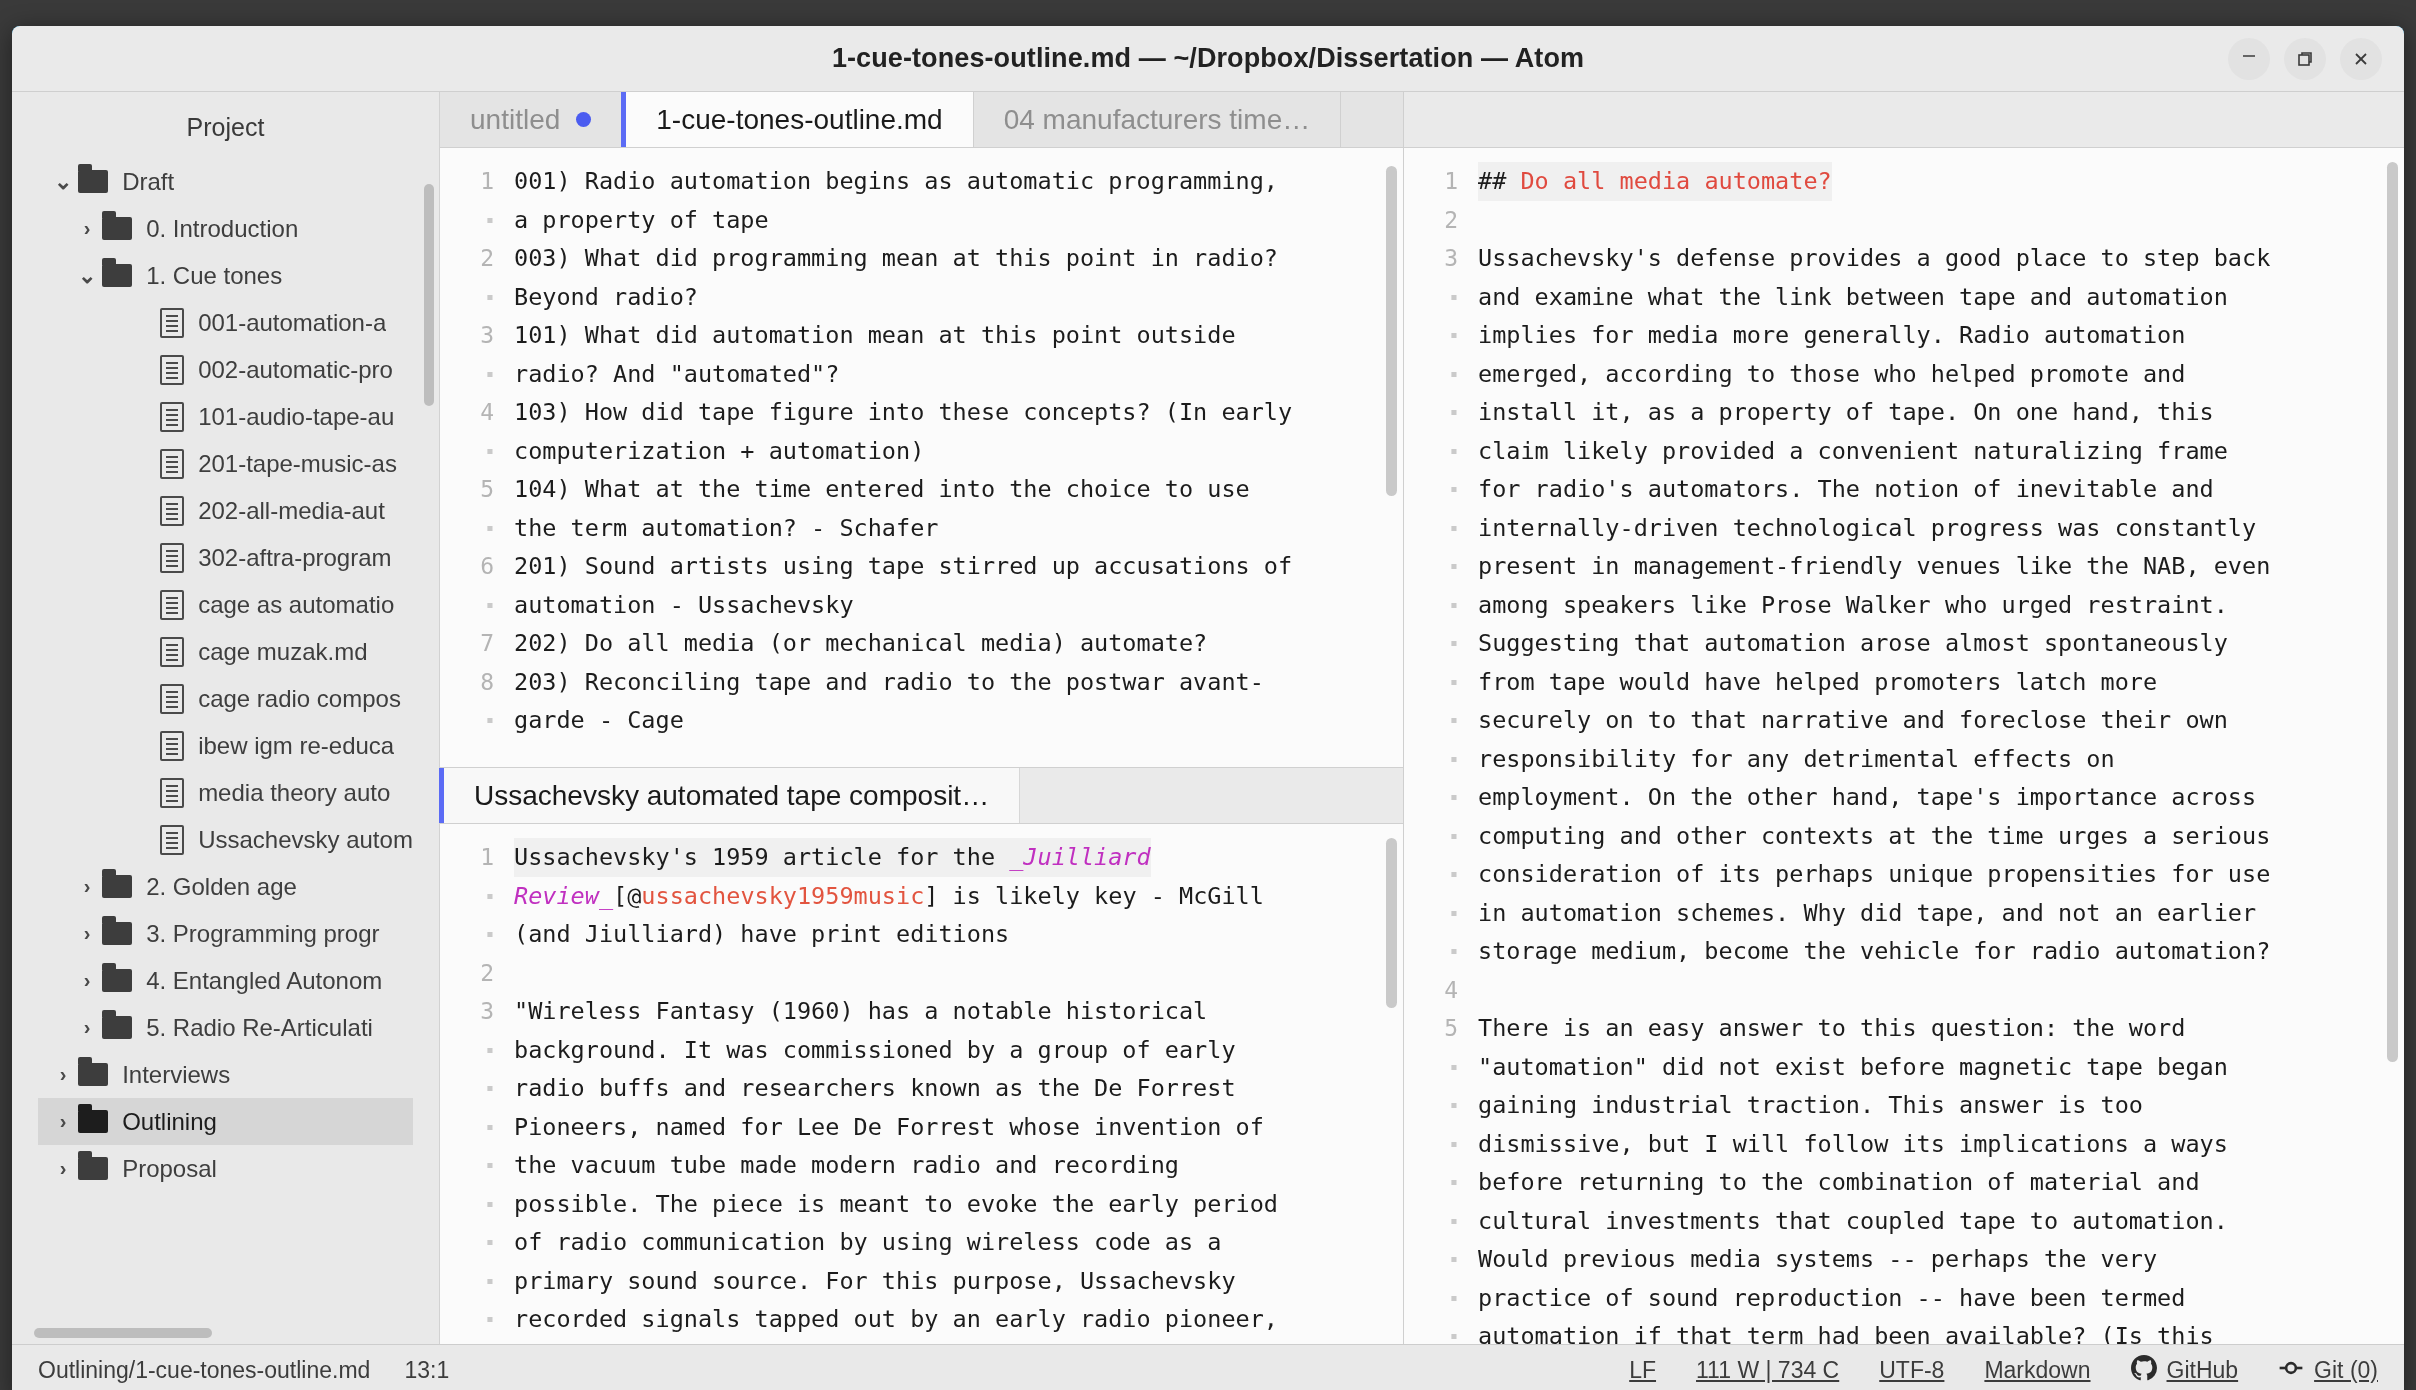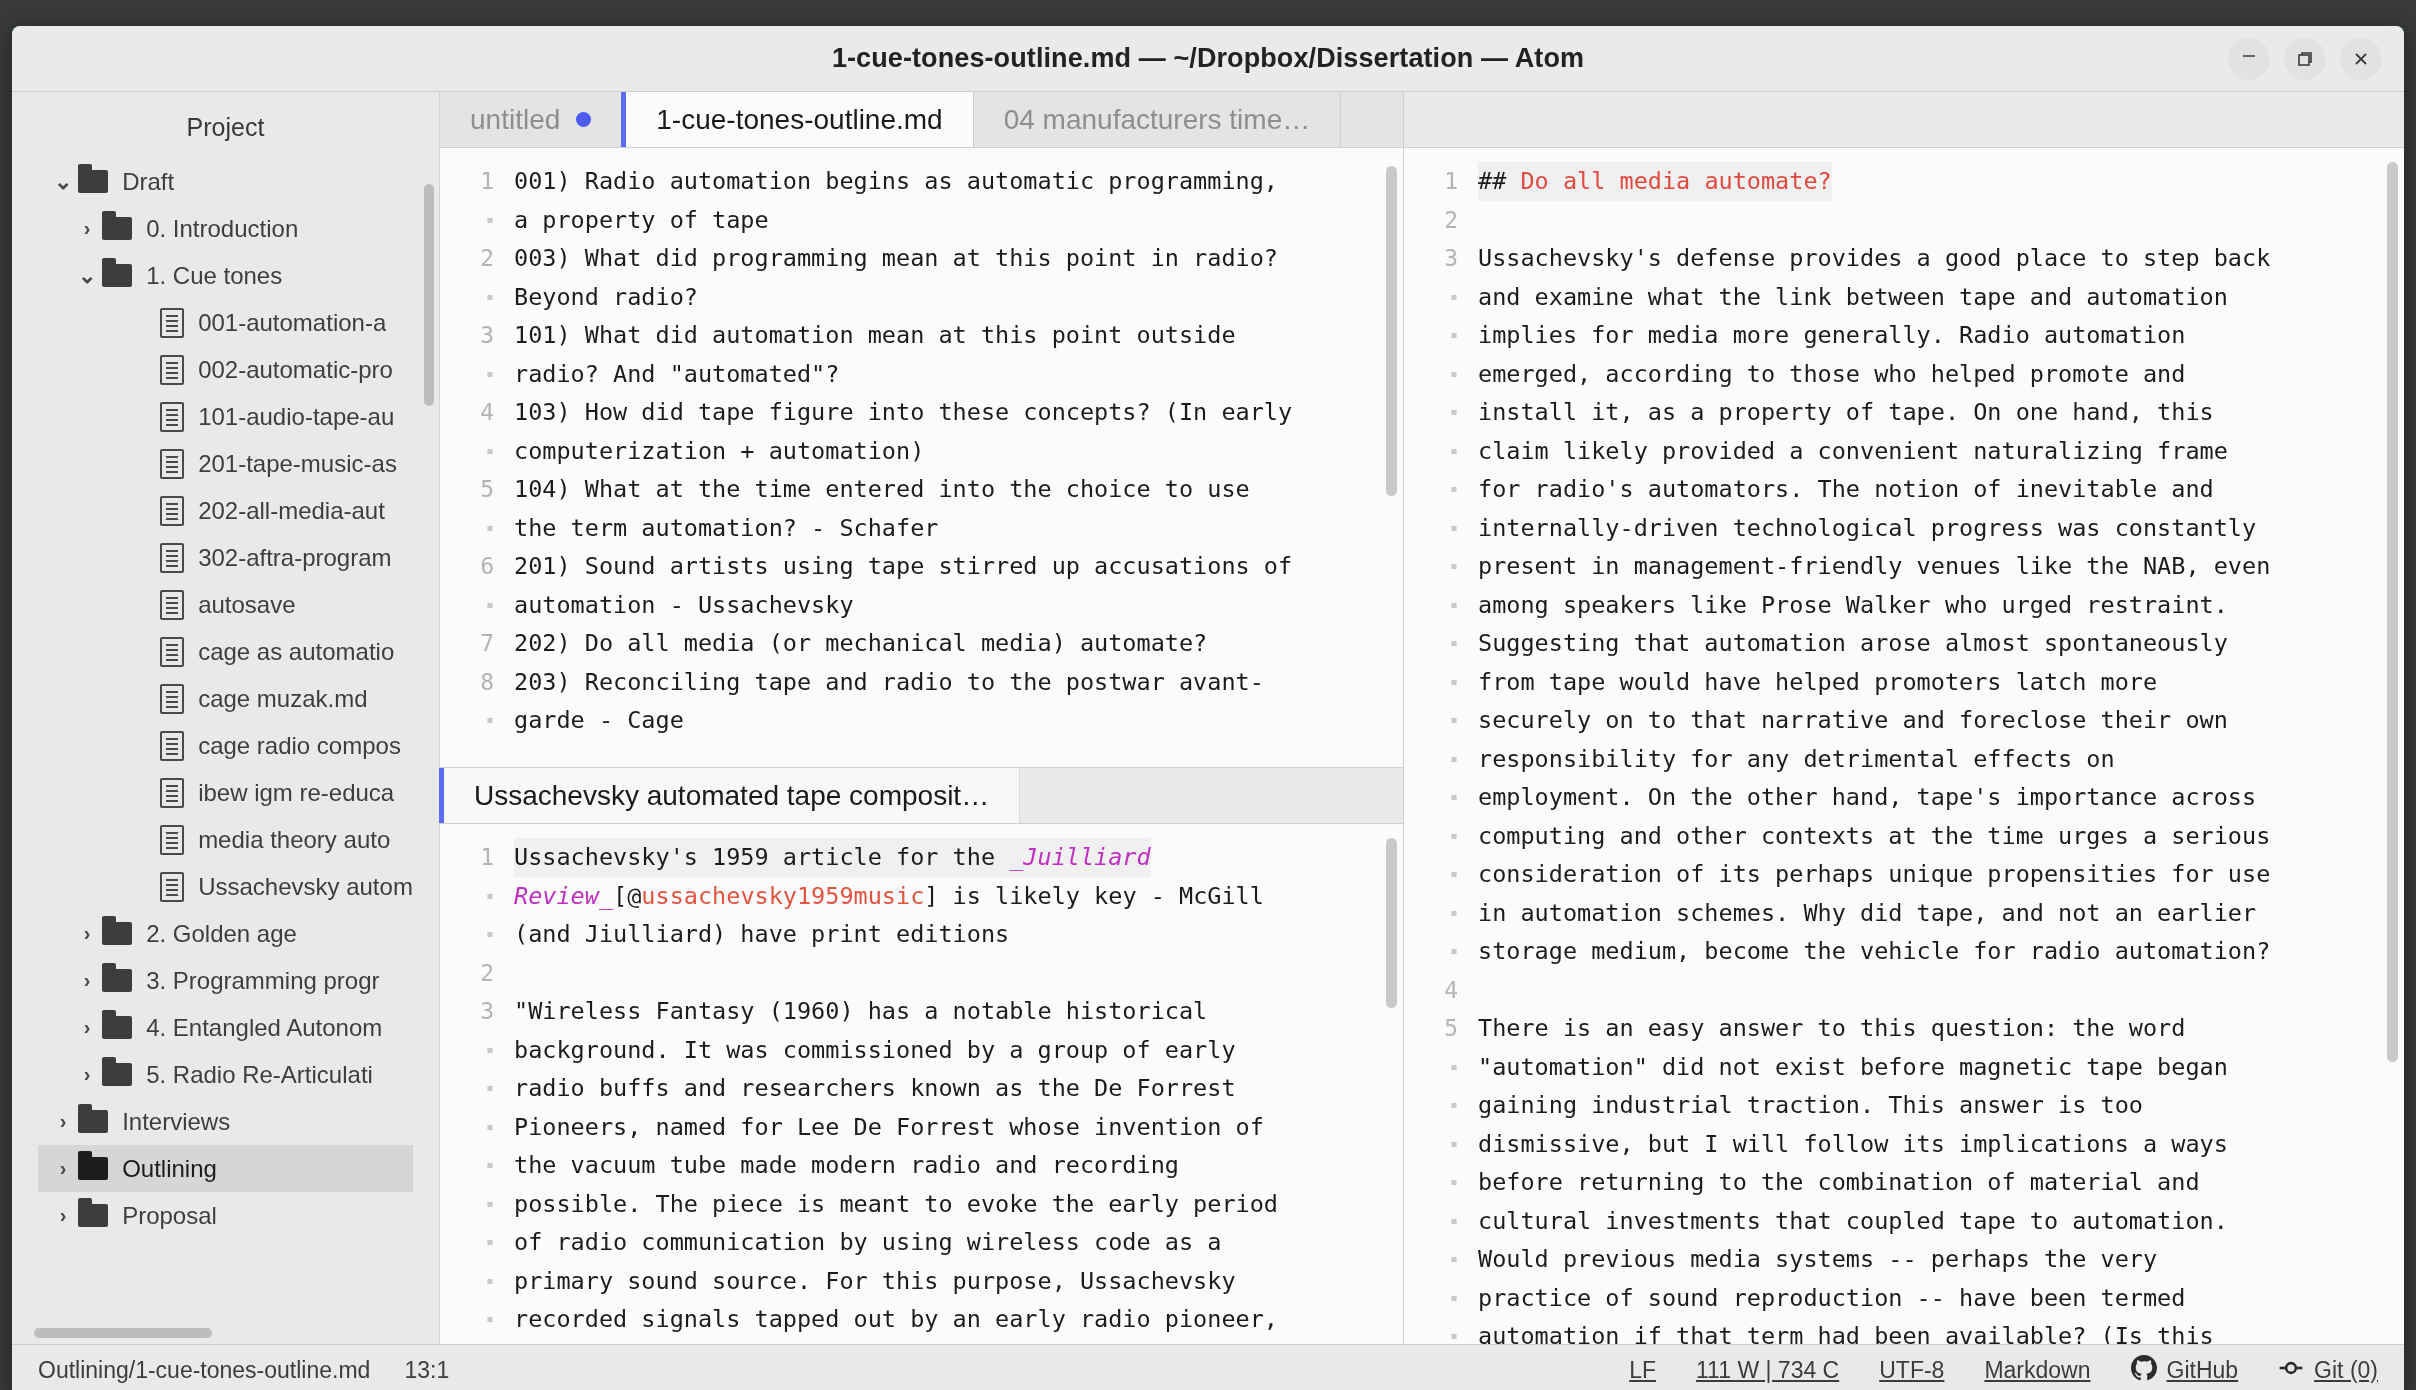--- a/index.html
+++ b/index.html
@@ -270,25 +270,20 @@
           </div>
           <div class="tree-row ind2">
             <span class="chev"></span>
             <span class="file-ico"></span>
             <span class="tree-label">202-all-media-aut</span>
           </div>
           <div class="tree-row ind2">
             <span class="chev"></span>
             <span class="file-ico"></span>
             <span class="tree-label">302-aftra-program</span>
-          </div>
-          <div class="tree-row ind2">
-            <span class="chev"></span>
-            <span class="file-ico"></span>
-            <span class="tree-label">autosave</span>
           </div>
           <div class="tree-row ind2">
             <span class="chev"></span>
             <span class="file-ico"></span>
             <span class="tree-label">cage as automatio</span>
           </div>
           <div class="tree-row ind2">
             <span class="chev"></span>
             <span class="file-ico"></span>
             <span class="tree-label">cage muzak.md</span>

